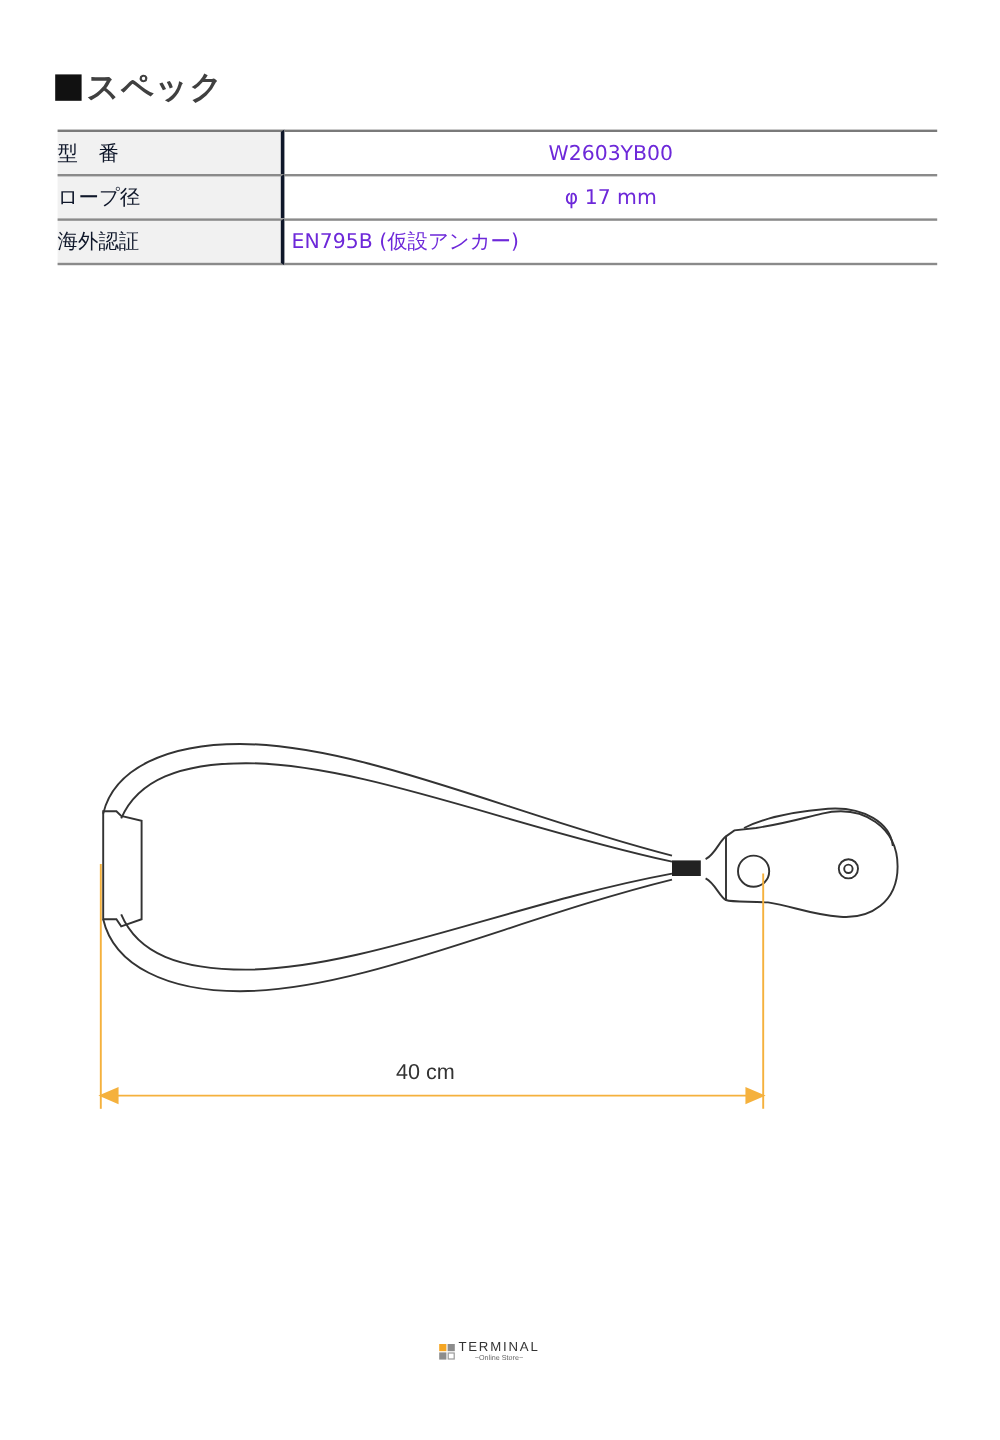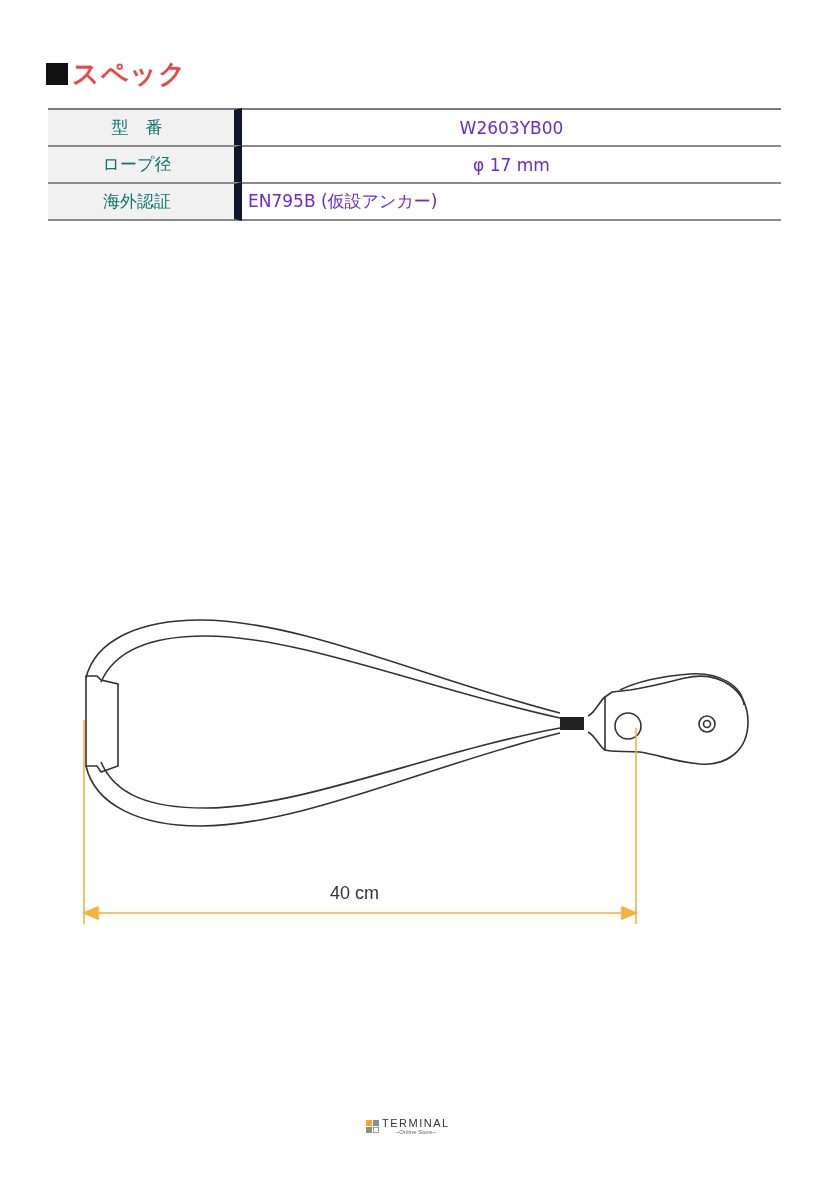--- a/index.html
+++ b/index.html
@@ -1,29 +1,29 @@
 <!DOCTYPE html>
 <html><head>
 <meta charset="utf-8">
 <style>
   html, body { margin: 0; padding: 0; background: #ffffff; }
   body { width: 833px; height: 1200px; position: relative; overflow: hidden;
          font-family: "DejaVu Sans", "Liberation Sans", sans-serif; color: #222; }
   .title { position: absolute; left: 46px; top: 56px; font-size: 27px; font-weight: bold;
-           color: #ef4444; letter-spacing: 1px; line-height: 36px; }
+           color: #404040; letter-spacing: 1px; line-height: 36px; }
   .title .sq { display: inline-block; width: 22px; height: 22px; background: #111;
                margin-right: 4px; vertical-align: -2px; }
   table.spec { position: absolute; left: 48px; top: 108px; width: 733px;
                border-collapse: separate; border-spacing: 0; }
   table.spec td { height: 35px; padding: 0; font-size: 17px; vertical-align: middle; }
   table.spec tr td { border-top: 2px solid #8a8a8a; }
   table.spec tr:first-child td { border-top: 2px solid #7a7a7a; }
   table.spec tr:last-child td { border-bottom: 2px solid #8a8a8a; }
-  td.label { width: 178px; background: #f1f1f1; text-align: center; padding-right: 8px !important;
-             border-right: 8px solid #0f172a; color: #0f766e; }
+  td.label { width: 178px; background: #f1f1f1; text-align: left; padding-right: 8px !important;
+             border-right: 3px solid #0f172a; color: #0f172a; }
   td.value { text-align: center; color: #6d28d9; }
   td.value.left { text-align: left; padding-left: 6px !important; }
   .drawing { position: absolute; left: 0; top: 580px; width: 833px; height: 380px; }
   .dim-label { position: absolute; left: 330px; top: 883px; font-size: 18px; color: #333;
                font-family: "Liberation Sans", sans-serif; }
   .footer-logo { position: absolute; left: 366px; top: 1118px; display: flex; align-items: center; }
   .logo-grid { display: grid; grid-template-columns: 6px 6px; grid-template-rows: 6px 6px; gap: 1px; margin-right: 3px; }
   .logo-grid span { display: block; width: 6px; height: 6px; }
   .logo-text { display: flex; flex-direction: column; line-height: 1; }
   .logo-main { font-size: 11px; letter-spacing: 1.5px; color: #333; font-family: "Liberation Sans", sans-serif; }

